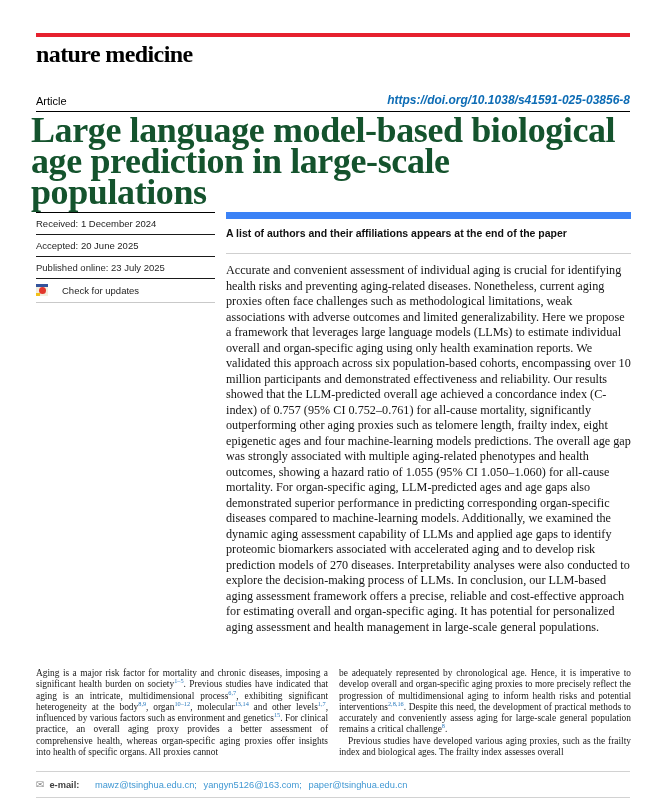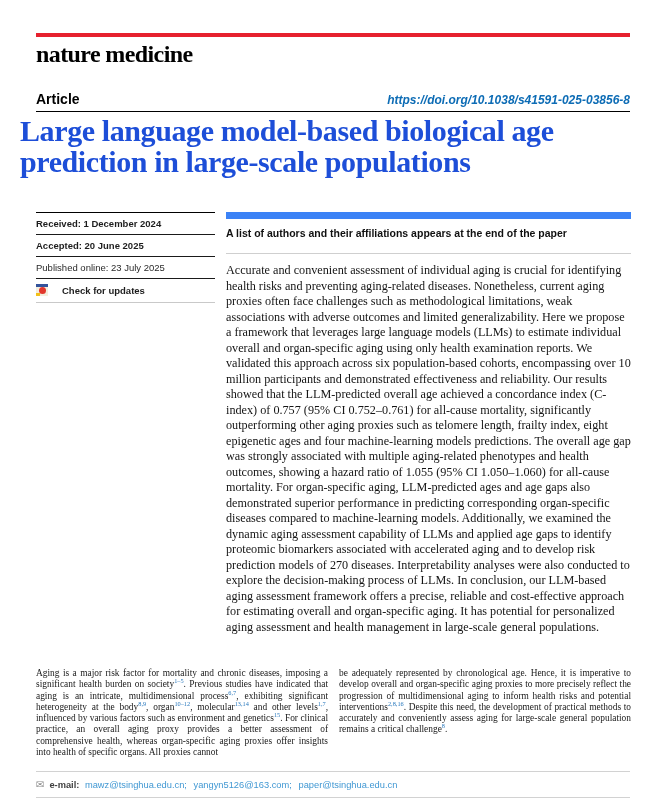--- a/index.html
+++ b/index.html
@@ -18,34 +18,34 @@
     font-family: "Liberation Serif", "DejaVu Serif", serif;
     font-weight: 700; font-size: 24px; letter-spacing: -0.6px; color: #000;
   }
 
   .header-row {
     position: absolute; top: 93px; left: 36px; width: 594px; height: 19px;
     border-bottom: 1px solid #000;
     display: flex; justify-content: space-between; align-items: flex-end;
     padding-bottom: 4px;
   }
-  .article-type { font-weight: 700; font-size: 14px; color: #000; }
+  .article-type { font-weight: 400; font-size: 11px; color: #000; }
   .doi-link { font-size: 12px; font-weight: 700; color: #0d6cb5; text-decoration: none; font-style: italic; }
 
   .title {
-    position: absolute; top: 115px; left: 20px; width: 598px; margin: 0;
+    position: absolute; top: 115px; left: 31px; width: 598px; margin: 0;
     font-family: "Liberation Serif", "DejaVu Serif", serif;
-    font-weight: 700; font-size: 30px; line-height: 31px; letter-spacing: -0.4px; color: #1d4ed8;
+    font-weight: 700; font-size: 36px; line-height: 31px; letter-spacing: -0.4px; color: #14532d;
   }
 
   .main { position: absolute; top: 212px; left: 36px; width: 595px; display: flex; gap: 11px; }
 
   .meta-col { width: 179px; border-top: 1px solid #000; }
   .meta-item {
-    font-size: 9.5px; line-height: 10px; font-weight: 700; color: #1d1d1d;
+    font-size: 9.5px; line-height: 10px; font-weight: 400; color: #1d1d1d;
     padding: 6px 0 5px; border-bottom: 1px solid #1a1a1a;
   }
   .meta-item.published { font-weight: 400; color: #2a2a2a; }
   .meta-item.cfu {
     display: flex; align-items: flex-end; gap: 14px;
     border-bottom: 1px solid #c9c9c9; padding: 5px 0 6px; cursor: pointer;
   }
   .cfu-icon { position: relative; width: 12px; height: 12px; background: #f3eedd; overflow: hidden; flex: 0 0 auto; }
   .cfu-top { position: absolute; top: 0; left: 0; right: 0; height: 3px; background: #33539b; }
   .cfu-dot { position: absolute; top: 3px; left: 2.5px; width: 7px; height: 7px; border-radius: 50%; background: #e2372c; }
@@ -72,21 +72,21 @@
   .bodytext.indent { text-indent: 9px; }
   sup.ref { color: #2878bd; font-size: 6.3px; line-height: 0; }
 
   .footer {
     position: absolute; top: 771px; left: 36px; width: 594px;
     border-top: 1px solid #d2d2d2; border-bottom: 1px solid #d2d2d2;
     padding: 7px 0 6px; font-size: 9.3px; line-height: 11px; color: #444;
     white-space: nowrap; overflow: hidden;
   }
   .env { color: #8a8a8a; margin-right: 5px; font-size: 10px; }
-  .email-label { color: #3f3f3f; font-weight: 600; margin-right: 3px; }
+  .email-label { color: #3f3f3f; font-weight: 600; margin-right: 13px; }
   .email { color: #4198d3; text-decoration: none; }
   .sep { color: #4198d3; margin-right: 4px; }
 </style>
 </head>
 <body>
 
 <div class="page">
 
   <div class="redbar"></div>
 
@@ -119,20 +119,21 @@
       <p class="abstract">Accurate and convenient assessment of individual aging is crucial for identifying health risks and preventing aging-related diseases. Nonetheless, current aging proxies often face challenges such as methodological limitations, weak associations with adverse outcomes and limited generalizability. Here we propose a framework that leverages large language models (LLMs) to estimate individual overall and organ-specific aging using only health examination reports. We validated this approach across six population-based cohorts, encompassing over 10 million participants and demonstrated effectiveness and reliability. Our results showed that the LLM-predicted overall age achieved a concordance index (C-index) of 0.757 (95% CI 0.752–0.761) for all-cause mortality, significantly outperforming other aging proxies such as telomere length, frailty index, eight epigenetic ages and four machine-learning models predictions. The overall age gap was strongly associated with multiple aging-related phenotypes and health outcomes, showing a hazard ratio of 1.055 (95% CI 1.050–1.060) for all-cause mortality. For organ-specific aging, LLM-predicted ages and age gaps also demonstrated superior performance in predicting corresponding organ-specific diseases compared to machine-learning models. Additionally, we examined the dynamic aging assessment capability of LLMs and applied age gaps to identify proteomic biomarkers associated with accelerated aging and to develop risk prediction models of 270 diseases. Interpretability analyses were also conducted to explore the decision-making process of LLMs. In conclusion, our LLM-based aging assessment framework offers a precise, reliable and cost-effective approach for estimating overall and organ-specific aging. It has potential for personalized aging assessment and health management in large-scale general populations.</p>
     </div>
   </div>
 
   <div class="body-cols">
     <div class="col">
       <p class="bodytext">Aging is a major risk factor for mortality and chronic diseases, imposing a significant health burden on society<sup class="ref">1–5</sup>. Previous studies have indicated that aging is an intricate, multidimensional process<sup class="ref">6,7</sup>, exhibiting significant heterogeneity at the body<sup class="ref">8,9</sup>, organ<sup class="ref">10–12</sup>, molecular<sup class="ref">13,14</sup> and other levels<sup class="ref">1,7</sup>, influenced by various factors such as environment and genetics<sup class="ref">15</sup>. For clinical practice, an overall aging proxy provides a better assessment of comprehensive health, whereas organ-specific aging proxies offer insights into health of specific organs. All proxies cannot</p>
     </div>
     <div class="col">
       <p class="bodytext">be adequately represented by chronological age. Hence, it is imperative to develop overall and organ-specific aging proxies to more precisely reflect the progression of multidimensional aging to inform health risks and potential interventions<sup class="ref">2,8,16</sup>. Despite this need, the development of practical methods to accurately and conveniently assess aging for large-scale general population remains a critical challenge<sup class="ref">8</sup>.</p>
+      <p class="bodytext indent">Previous studies have developed various aging proxies, such as the frailty index and biological ages. The frailty index assesses overall</p>
     </div>
   </div>
 
   <div class="footer">
     <span class="env">✉</span><span class="email-label">e-mail:</span>
     <a class="email" href="#">mawz@tsinghua.edu.cn</a><span class="sep">;</span>
     <a class="email" href="#">yangyn5126@163.com</a><span class="sep">;</span>
     <a class="email" href="#">paper@tsinghua.edu.cn</a>
   </div>
 

